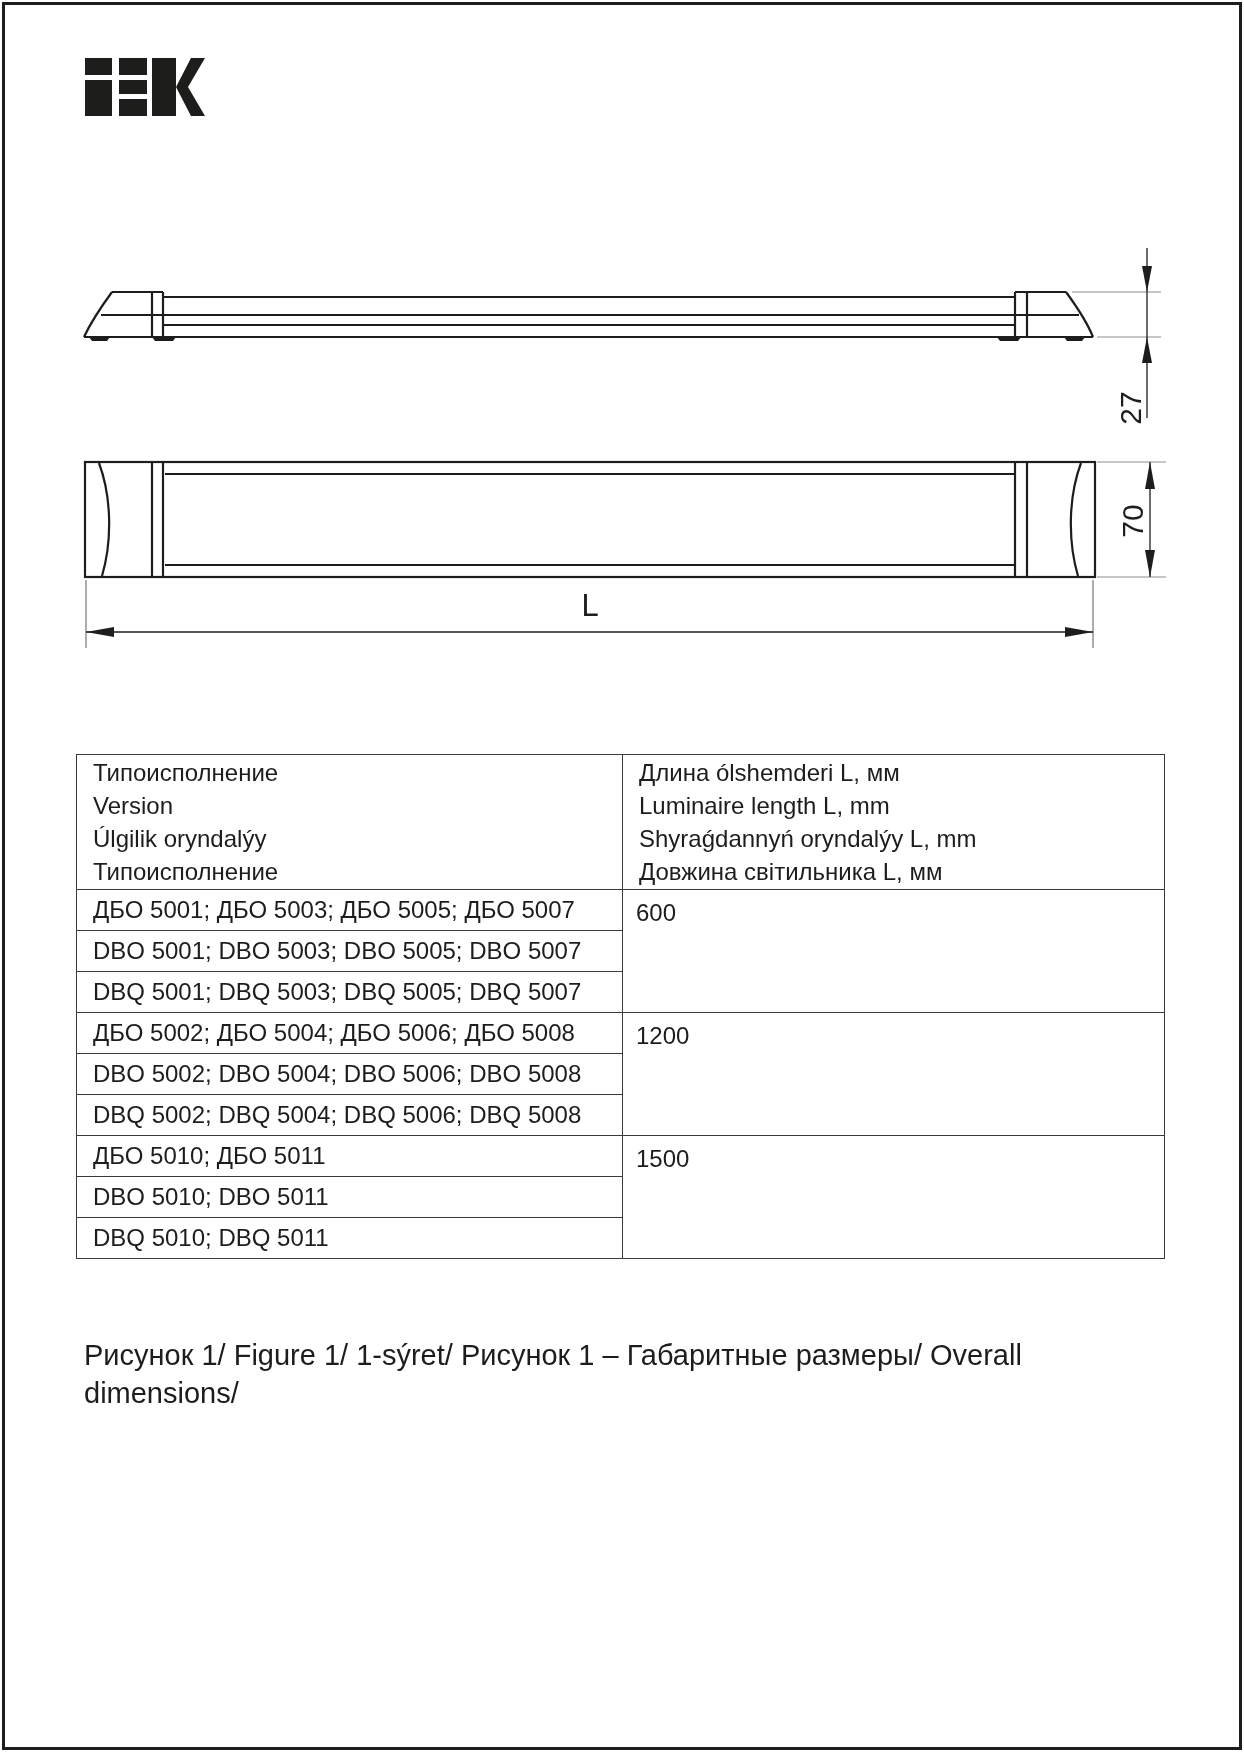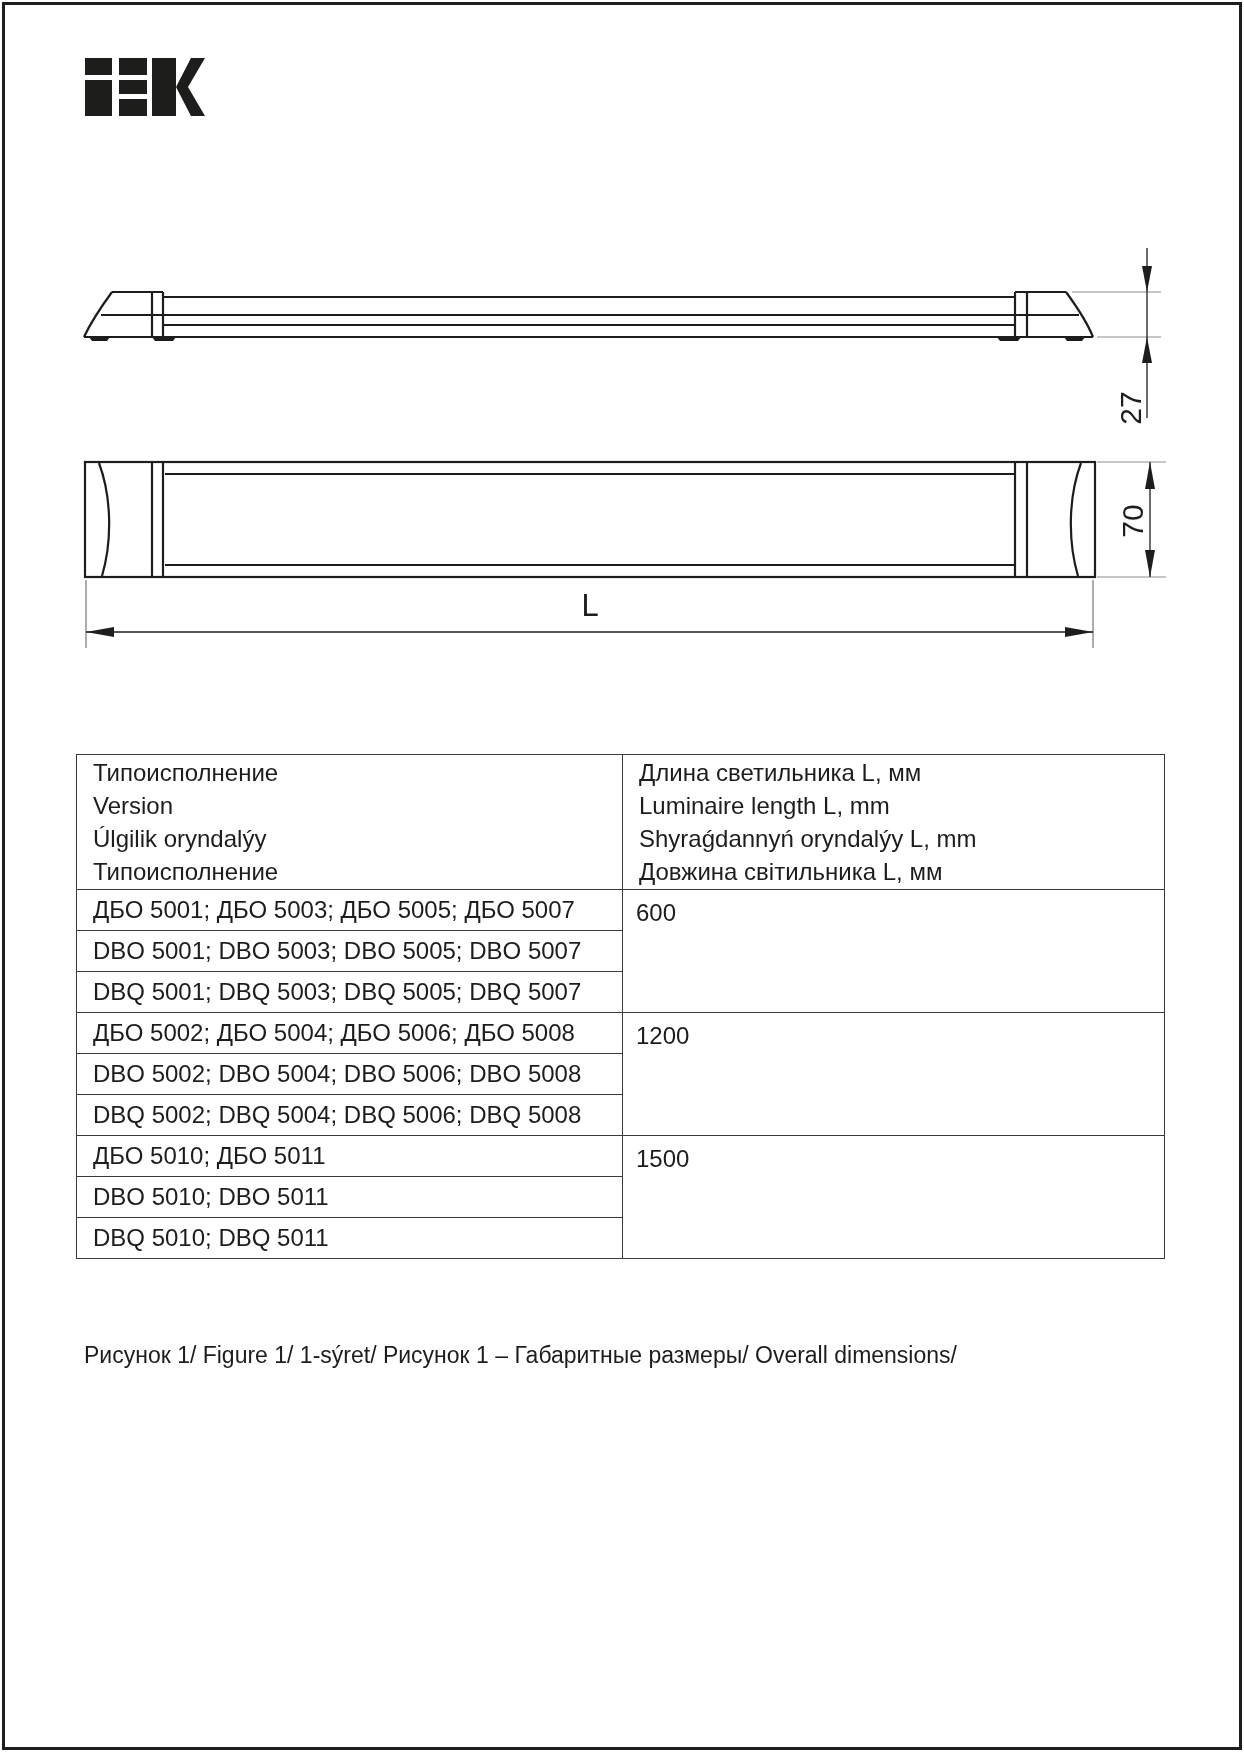--- a/index.html
+++ b/index.html
@@ -29,21 +29,21 @@
   .dims-table th,.dims-table td{
     border:1px solid #3a3a3a;
     font-weight:normal;text-align:left;
     padding:0 0 0 16px;
   }
   .dims-table th{height:134px;vertical-align:middle;line-height:33px;margin-left:46px;}
   .dims-table td.model{height:40px;vertical-align:middle;}
   .dims-table td.len{vertical-align:top;padding:9px 0 0 13px;margin-left:32px;}
   .caption{
     position:absolute;left:84px;top:1336px;width:1080px;
-    font-size:23px;line-height:38px;color:#1d1d1b;
+    font-size:29px;line-height:38px;color:#1d1d1b;
   }
   .caption .l2{padding-left:8px;}
   svg text{font-family:"Liberation Sans", sans-serif;fill:#1d1d1b;}
 </style>
 </head>
 <body>
 
 <div class="page">
 
   <div class="frame"></div>
@@ -151,21 +151,21 @@
       </colgroup>
     <tbody>
       <tr>
         <th>
           <div>Типоисполнение</div>
           <div>Version</div>
           <div>Úlgilik oryndalýy</div>
           <div>Типоисполнение</div>
         </th>
         <th>
-          <div>Длина светильника L, мм</div>
+          <div>Длина ólshemderi L, мм</div>
           <div>Luminaire length L, mm</div>
           <div>Shyraǵdannyń oryndalýy L, mm</div>
           <div>Довжина світильника L, мм</div>
         </th>
       </tr>
 
       <tr>
         <td class="model">ДБО 5001; ДБО 5003; ДБО 5005; ДБО 5007</td>
         <td class="len" rowspan="3">600</td>
       </tr>

